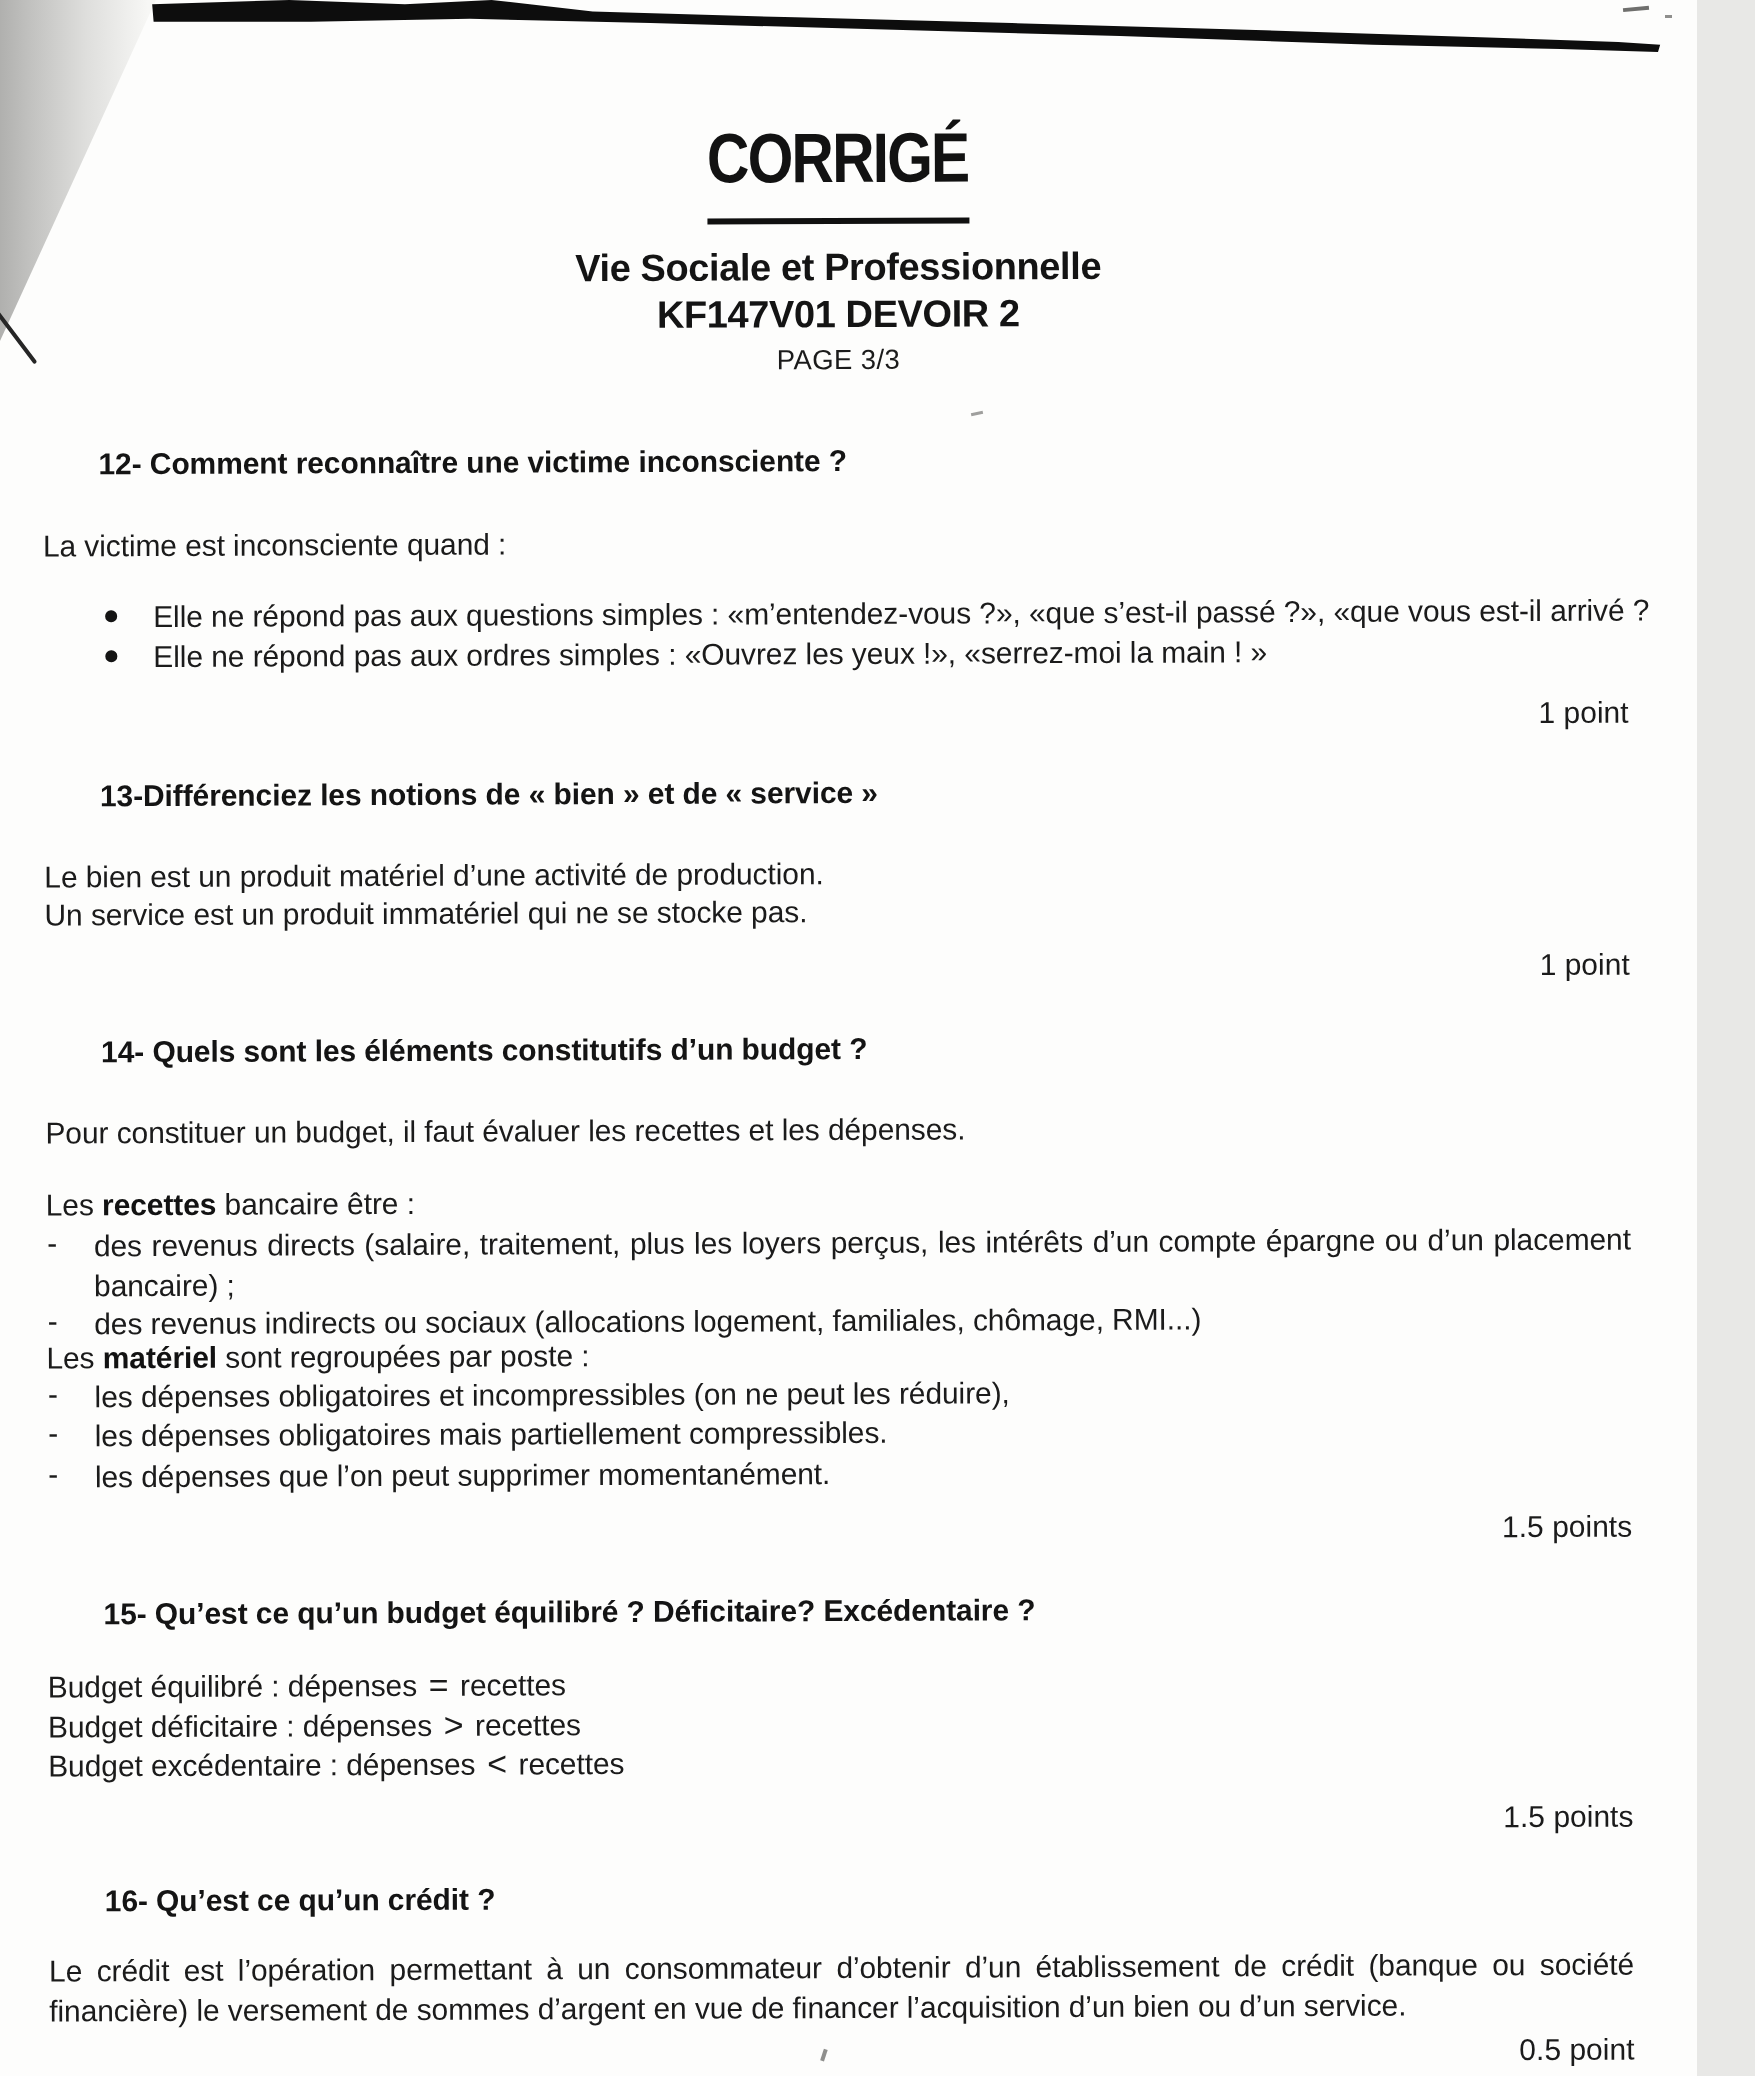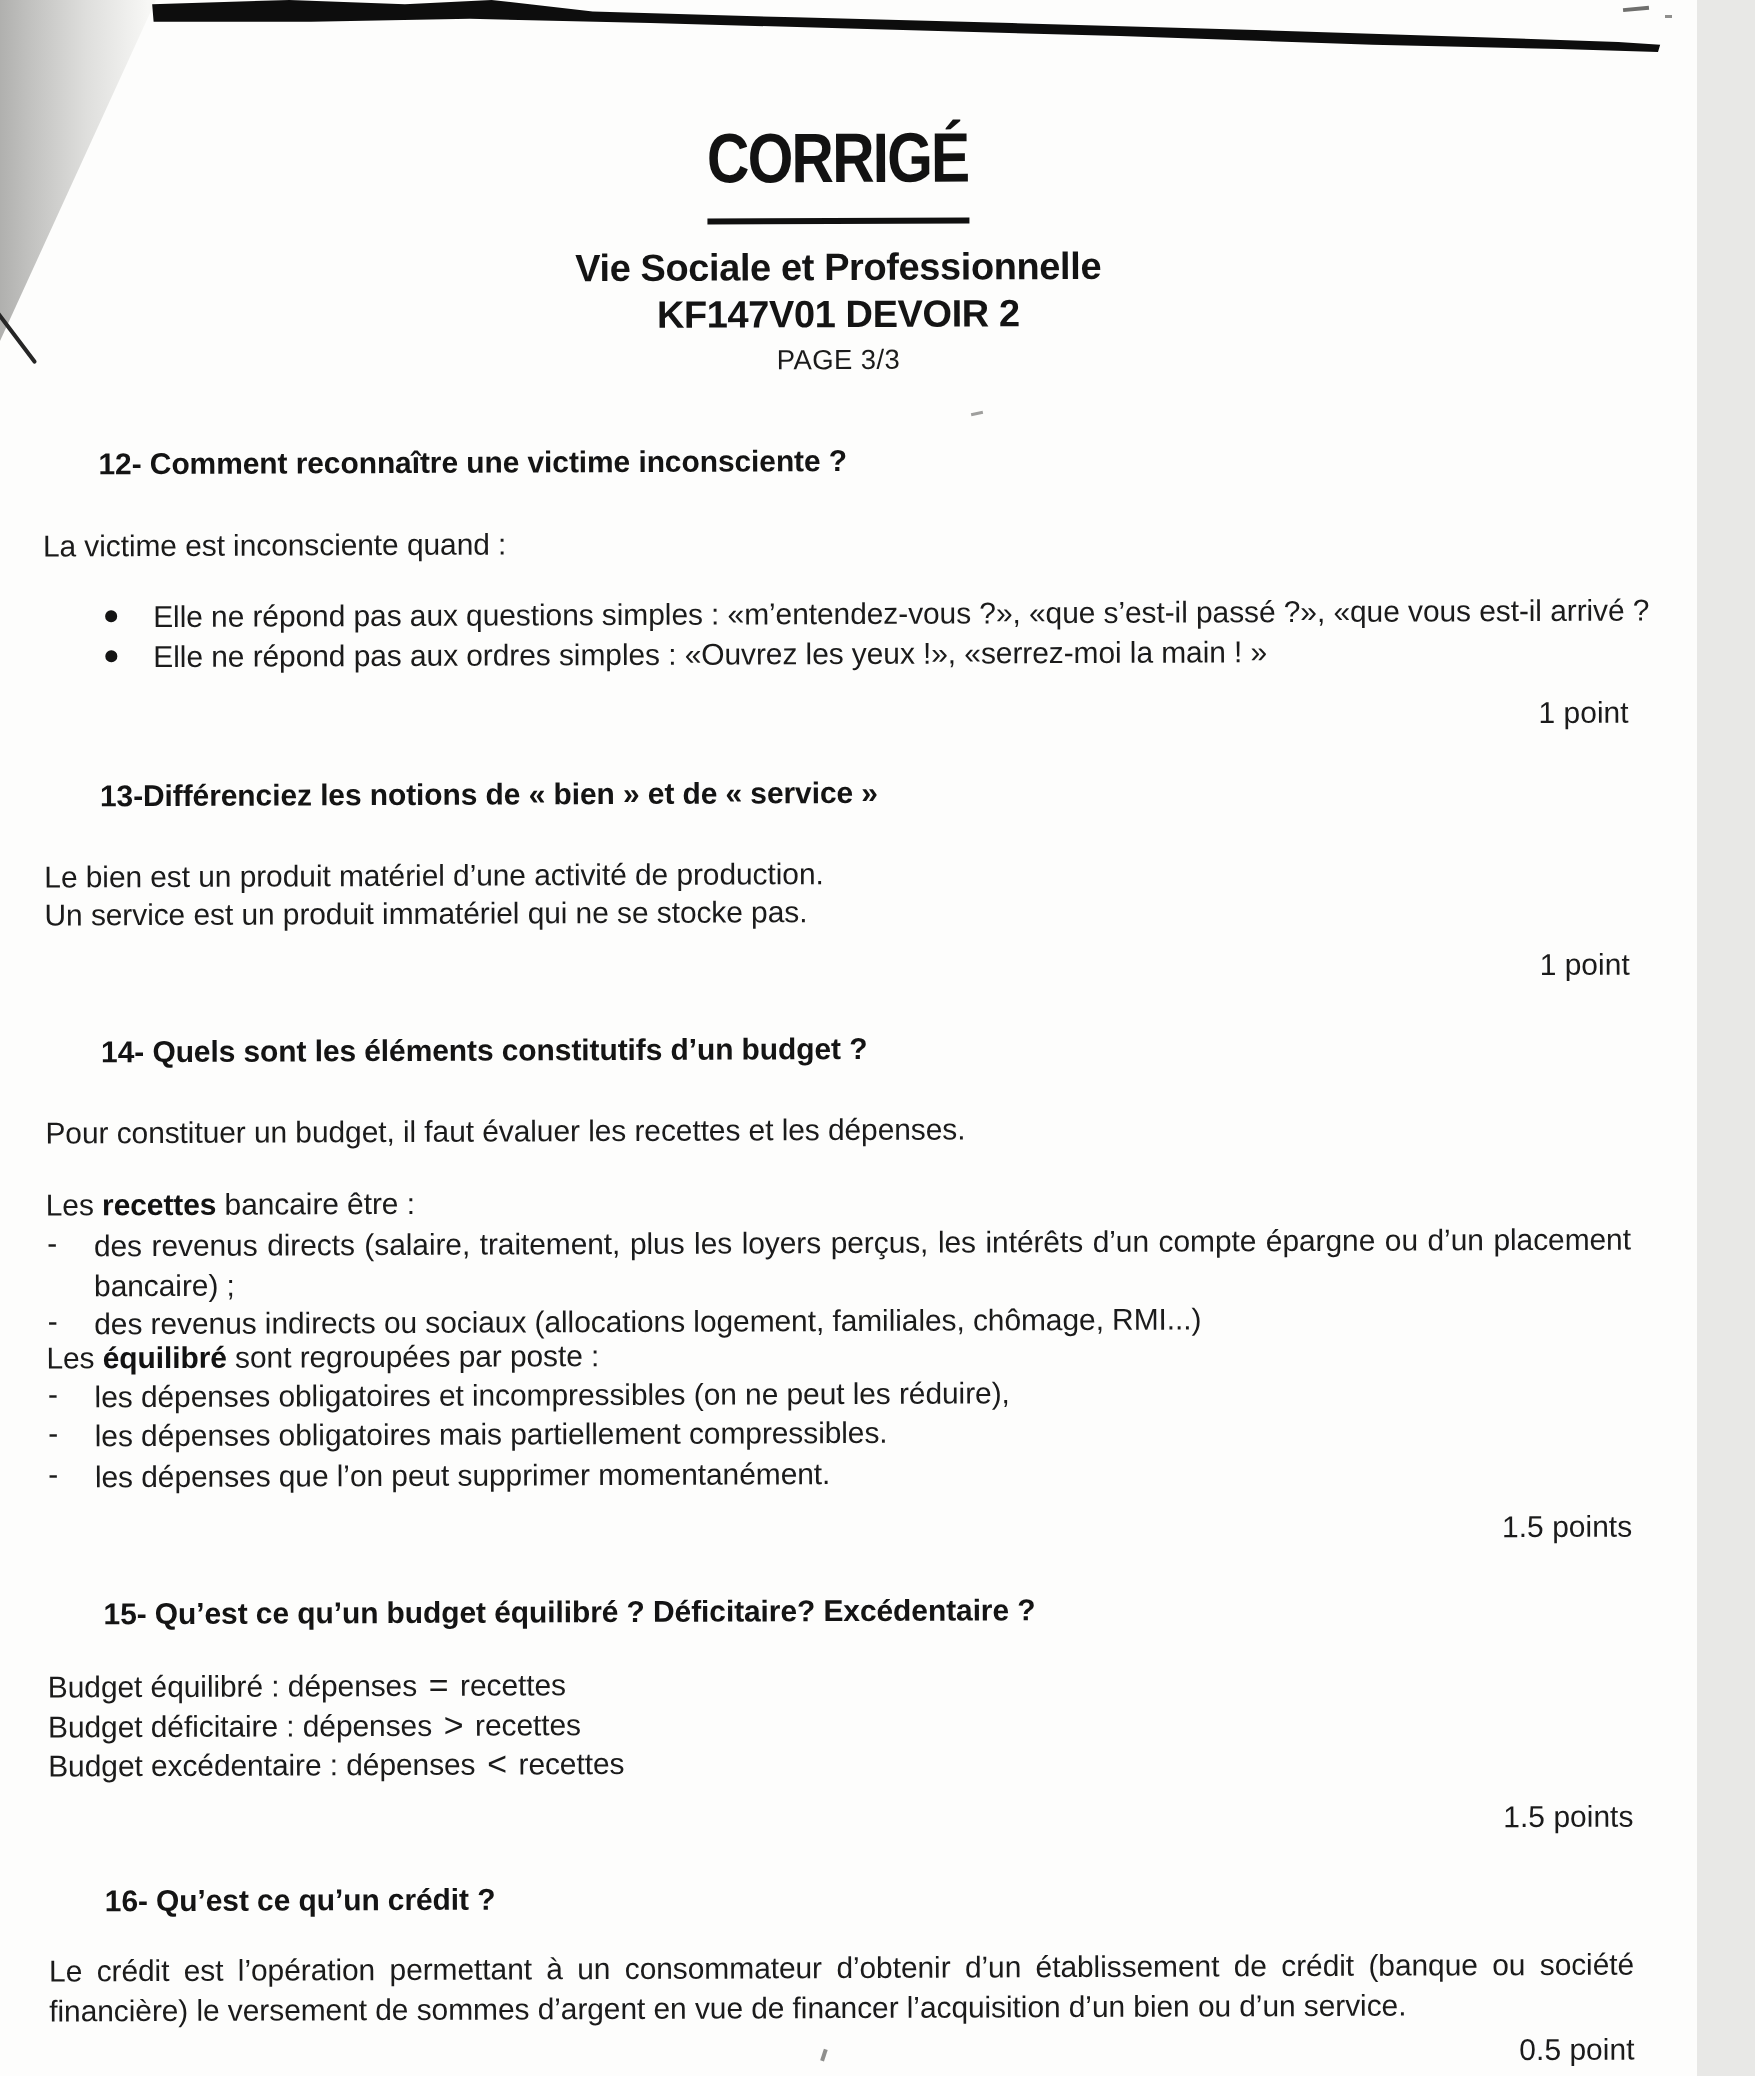--- a/index.html
+++ b/index.html
@@ -124,21 +124,21 @@
 
     <div class="abs dash-row" style="top:1223px">
       <span class="dash-mark">-</span>
       <div class="dash-text justify">des revenus directs (salaire, traitement, plus les loyers perçus, les intérêts d’un compte épargne ou d’un placement bancaire) ;</div>
     </div>
     <div class="abs dash-row" style="top:1301px">
       <span class="dash-mark">-</span>
       <div class="dash-text nowrap">des revenus indirects ou sociaux (allocations logement, familiales, chômage, RMI...)</div>
     </div>
 
-    <div class="abs body ltext" style="top:1335px"><span>Les </span><b>équilibré</b><span> sont regroupées par poste :</span></div>
+    <div class="abs body ltext" style="top:1335px"><span>Les </span><b>matériel</b><span> sont regroupées par poste :</span></div>
 
     <div class="abs dash-row" style="top:1374px">
       <span class="dash-mark">-</span>
       <div class="dash-text nowrap">les dépenses obligatoires et incompressibles (on ne peut les réduire),</div>
     </div>
     <div class="abs dash-row" style="top:1413px">
       <span class="dash-mark">-</span>
       <div class="dash-text nowrap">les dépenses obligatoires mais partiellement compressibles.</div>
     </div>
     <div class="abs dash-row" style="top:1454px">

